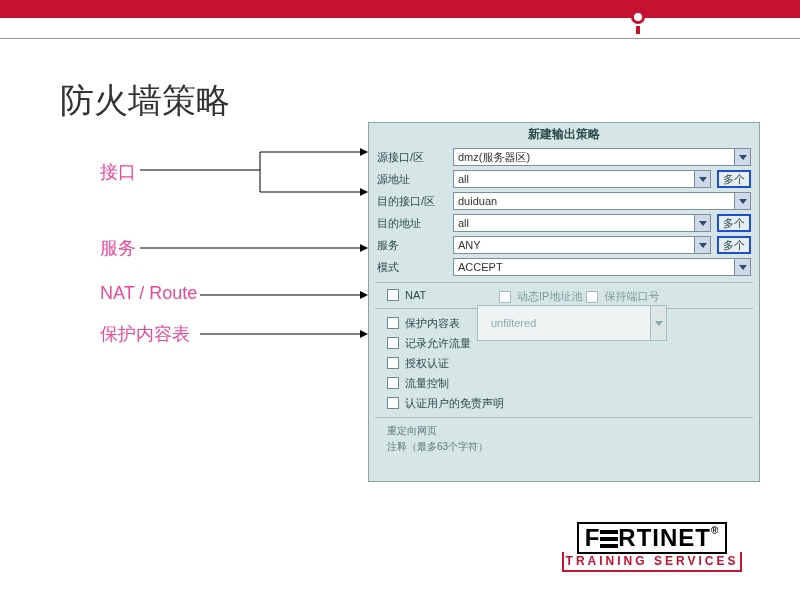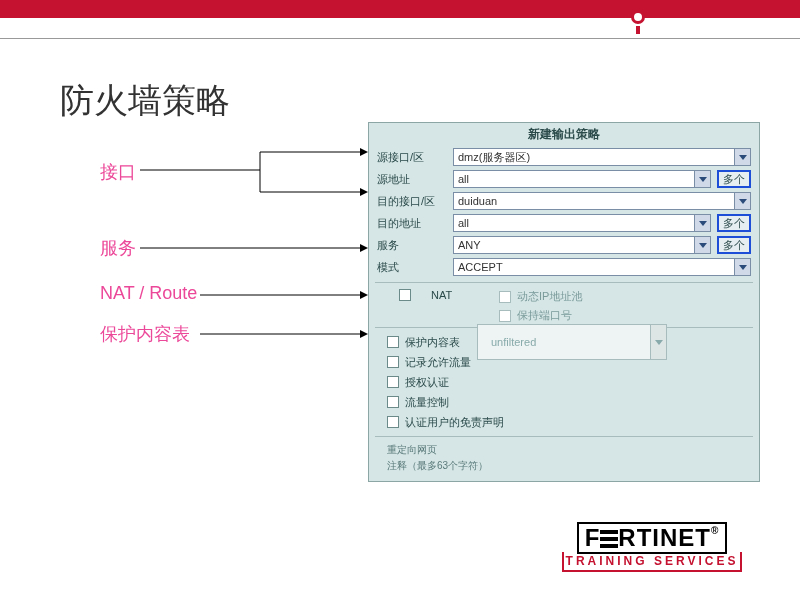--- a/index.html
+++ b/index.html
@@ -32,22 +32,22 @@
   .sel .chev { position: absolute; right: 0; top: 0; width: 16px; height: 100%; background: #cfd9e8; border-left: 1px solid #7a8fa6; display: flex; align-items: center; justify-content: center; }
   .sel .chev::after { content: ""; border-left: 4px solid transparent; border-right: 4px solid transparent; border-top: 5px solid #2b4b7a; }
   .btn-multi { width: 34px; height: 18px; background: #e6eef2; border: 2px solid #1d4ed8; font-size: 11px; display: inline-flex; align-items: center; justify-content: center; cursor: pointer; }
 
   .divider { height: 1px; background: #a7bcbc; margin: 4px 6px; }
 
   .chkrow { display: flex; align-items: center; height: 20px; padding: 0 8px 0 18px; gap: 6px; }
   .chkbox { width: 12px; height: 12px; border: 1px solid #6b8a8a; background: #fff; display: inline-block; }
 
   .nat-block { display: flex; }
-  .nat-left { width: 130px; padding-left: 30px; display: flex; align-items: flex-start; gap: 20px; padding-top: 2px;}
-  .nat-right { display: flex; flex-direction: column; gap: 4px; padding-top: 2px;}
+  .nat-left { width: 130px; padding-left: 18px; display: flex; align-items: flex-start; gap: 6px; padding-top: 2px;}
+  .nat-right { display: flex; flex-direction: row; gap: 4px; padding-top: 2px;}
   .nat-right .opt { display: flex; align-items: center; gap: 6px; }
   .faded { color: #7a9a9a; }
 
   .disabled-sel { flex: 0 0 190px; height: 36px; background: #eef3f3; border: 1px solid #a7bcbc; position: relative; display: flex; align-items: center; padding: 0 13px; color: #8aa; }
   .disabled-sel .chev { position: absolute; right: 0; top: 0; width: 16px; height: 100%; background: #dde5e5; border-left: 1px solid #a7bcbc; display:flex;align-items:center;justify-content:center;}
   .disabled-sel .chev::after { content:""; border-left:4px solid transparent; border-right:4px solid transparent; border-top:5px solid #8aa;}
 
   .footnote { padding: 2px 8px 0 18px; font-size: 10px; color: #5a7a7a;}
 
   

